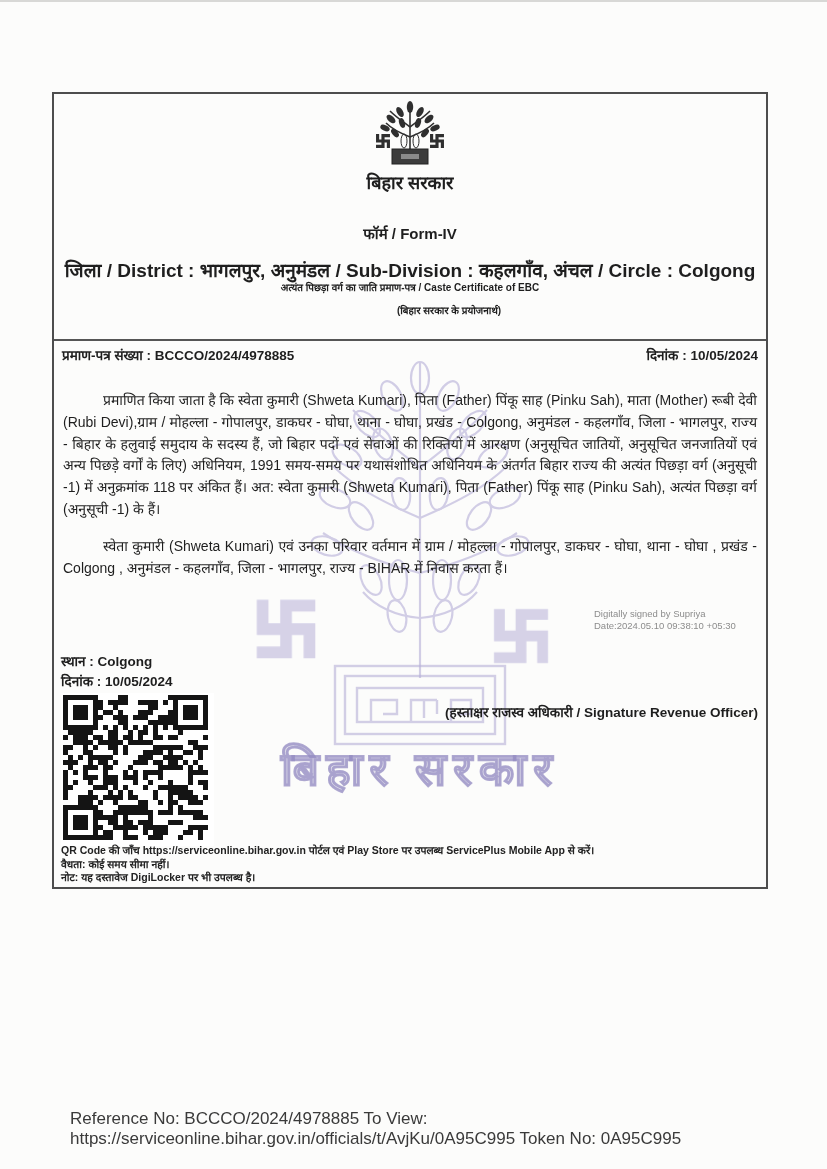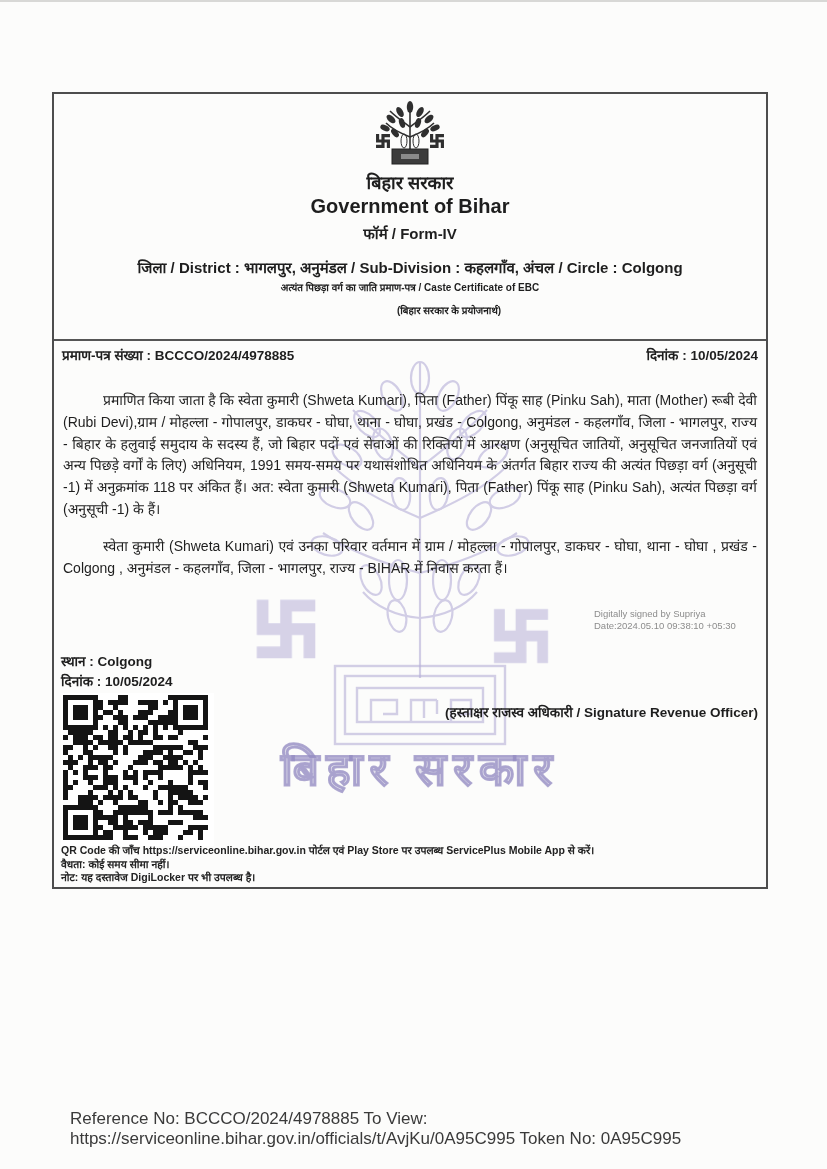--- a/index.html
+++ b/index.html
@@ -27,21 +27,21 @@
     position:absolute;left:52px;top:92px;width:712px;height:793px;
     border:2px solid #4d4d4d;z-index:1;background:transparent;
   }
   .abs{position:absolute;}
   .center{width:100%;text-align:center;}
 
   .emblem{left:50%;transform:translateX(-50%);top:5px;}
   .t-hindi{top:76px;font-size:18px;font-weight:bold;}
   .t-eng{top:101px;font-size:20px;font-weight:bold;}
   .t-form{top:129px;font-size:15px;font-weight:bold;}
-  .district{top:163px;font-size:15px;font-weight:bold;}
+  .district{top:163px;font-size:19px;font-weight:bold;}
   .cert-title{top:186px;font-size:10px;font-weight:bold;}
   .purpose{top:209px;font-size:10px;font-weight:bold;margin-left:39px;}
 
   .divider{top:245px;left:0;width:100%;border-top:2px solid #555;}
 
   .meta-row{top:252px;left:8px;right:8px;display:flex;justify-content:space-between;font-size:13.5px;font-weight:bold;}
 
   .para{left:9px;right:9px;font-size:14px;font-weight:normal;line-height:21.8px;text-align:justify;text-indent:40px;}
   .para1{top:296px;}
   .para2{top:442px;}
@@ -148,21 +148,20 @@
       <ellipse cx="42" cy="42" rx="3" ry="7"></ellipse>
       <ellipse cx="54" cy="42" rx="3" ry="7"></ellipse>
       <use href="#swastika" transform="translate(12,33) scale(0.45)" stroke-width="7"></use>
       <use href="#swastika" transform="translate(66,33) scale(0.45)" stroke-width="7"></use>
     </g>
     <rect x="30" y="50" width="36" height="15" fill="#3c3c3c" stroke="#222"></rect>
     <rect x="39" y="55" width="18" height="5" fill="#8a8a8a"></rect>
   </svg>
 
   <div class="abs center t-hindi">बिहार सरकार</div>
-  <div class="abs center t-eng">Government of Bihar</div>
   <div class="abs center t-form">फॉर्म / Form-IV</div>
 
   <div class="abs center district">जिला / District : भागलपुर, अनुमंडल / Sub-Division : कहलगाँव, अंचल / Circle : Colgong</div>
   <div class="abs center cert-title">अत्यंत पिछड़ा वर्ग का जाति प्रमाण-पत्र / Caste Certificate of EBC</div>
   <div class="abs center purpose">(बिहार सरकार के प्रयोजनार्थ)</div>
 
   <div class="abs divider"></div>
 
   <div class="abs meta-row">
     <span>प्रमाण-पत्र संख्या : BCCCO/2024/4978885</span>

